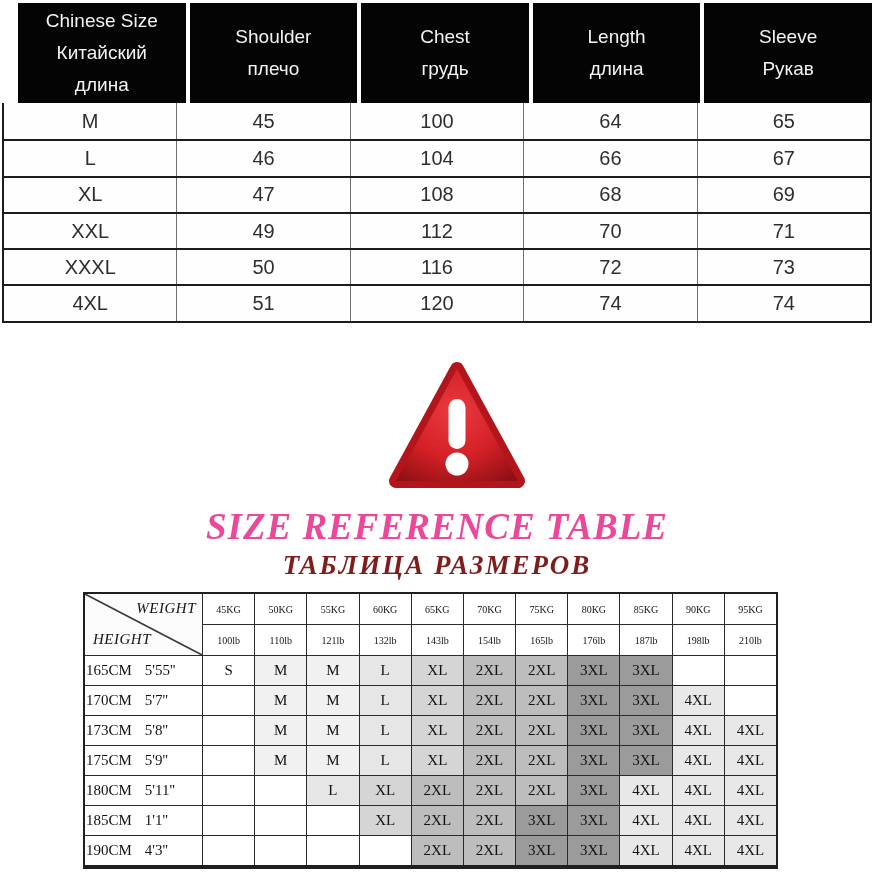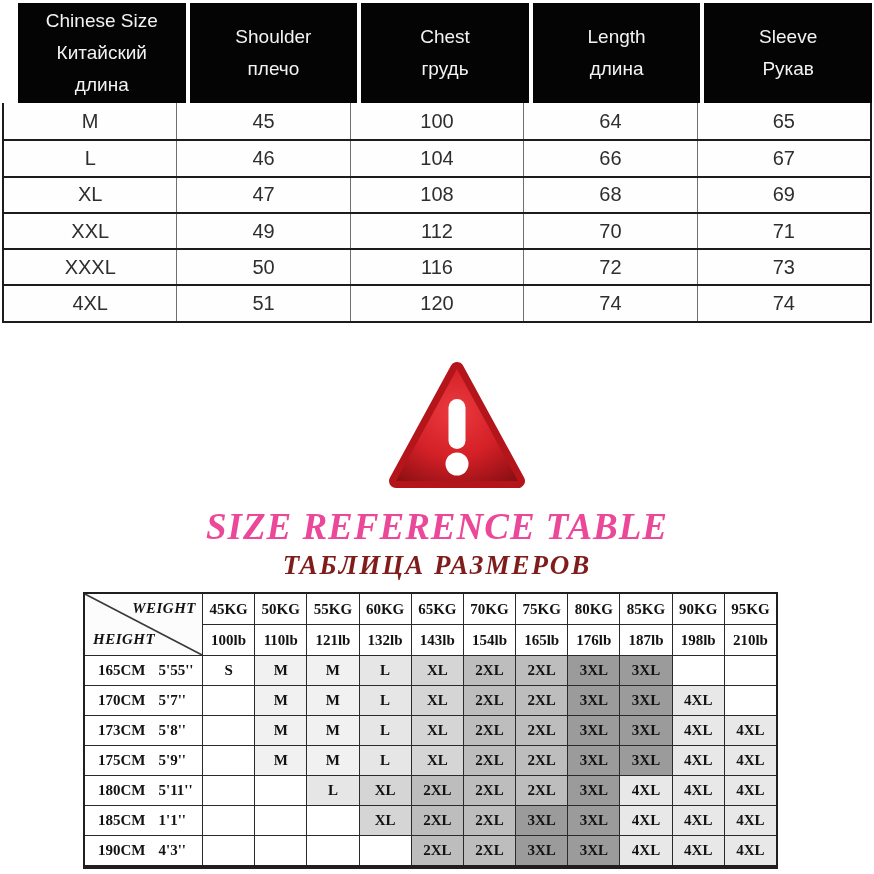--- a/index.html
+++ b/index.html
@@ -52,41 +52,41 @@
   .ref-table {
     position: absolute; left: 83px; top: 592px; width: 695px;
     display: grid;
     grid-template-columns: 117px repeat(11, 1fr);
     grid-template-rows: 30px 30px repeat(7, 29px);
     gap: 1px;
     background: #2a2a2a;
     border: 2px solid #1f1f1f;
     border-bottom-width: 4px;
     font-family: "Liberation Serif", "DejaVu Serif", serif;
-    font-weight: bold; color: #121212;
+    font-weight: normal; color: #121212;
   }
   .rt-corner {
     grid-row: 1 / 3; grid-column: 1 / 2;
     background: #fcfcfc; position: relative; overflow: hidden;
   }
   .rt-corner svg { position: absolute; left: 0; top: 0; width: 100%; height: 100%; }
   .rt-corner .corner-weight {
     position: absolute; top: 6px; right: 6px;
     font-style: italic; font-size: 15px; letter-spacing: 0.5px;
   }
   .rt-corner .corner-height {
     position: absolute; bottom: 7px; left: 8px;
     font-style: italic; font-size: 15px; letter-spacing: 0.5px;
   }
   .rt-cell {
     background: #ffffff; display: flex; align-items: center; justify-content: center;
     font-size: 15px; white-space: nowrap;
   }
-  .rt-kg, .rt-lb { font-size: 15px; }
-  .rt-height-label { justify-content: flex-start; padding-left: 13px; gap: 13px; }
+  .rt-kg, .rt-lb { font-size: 10px; }
+  .rt-height-label { justify-content: flex-start; padding-left: 1px; gap: 13px; }
 </style>
 </head>
 <body>
 
 <div class="top-table">
   <div class="tt-header" id="tt-header">
       <div class="tt-hcell">
         <div class="tt-hline">Chinese Size</div>
         <div class="tt-hline">Китайский</div>
         <div class="tt-hline">длина</div>

